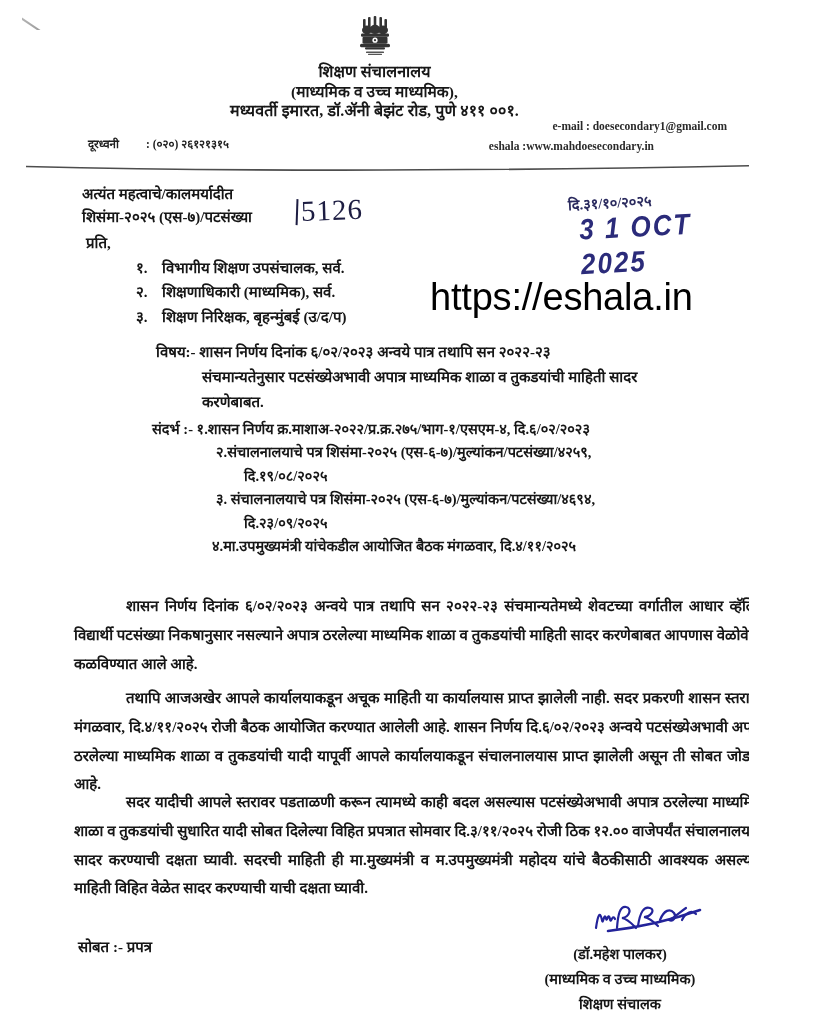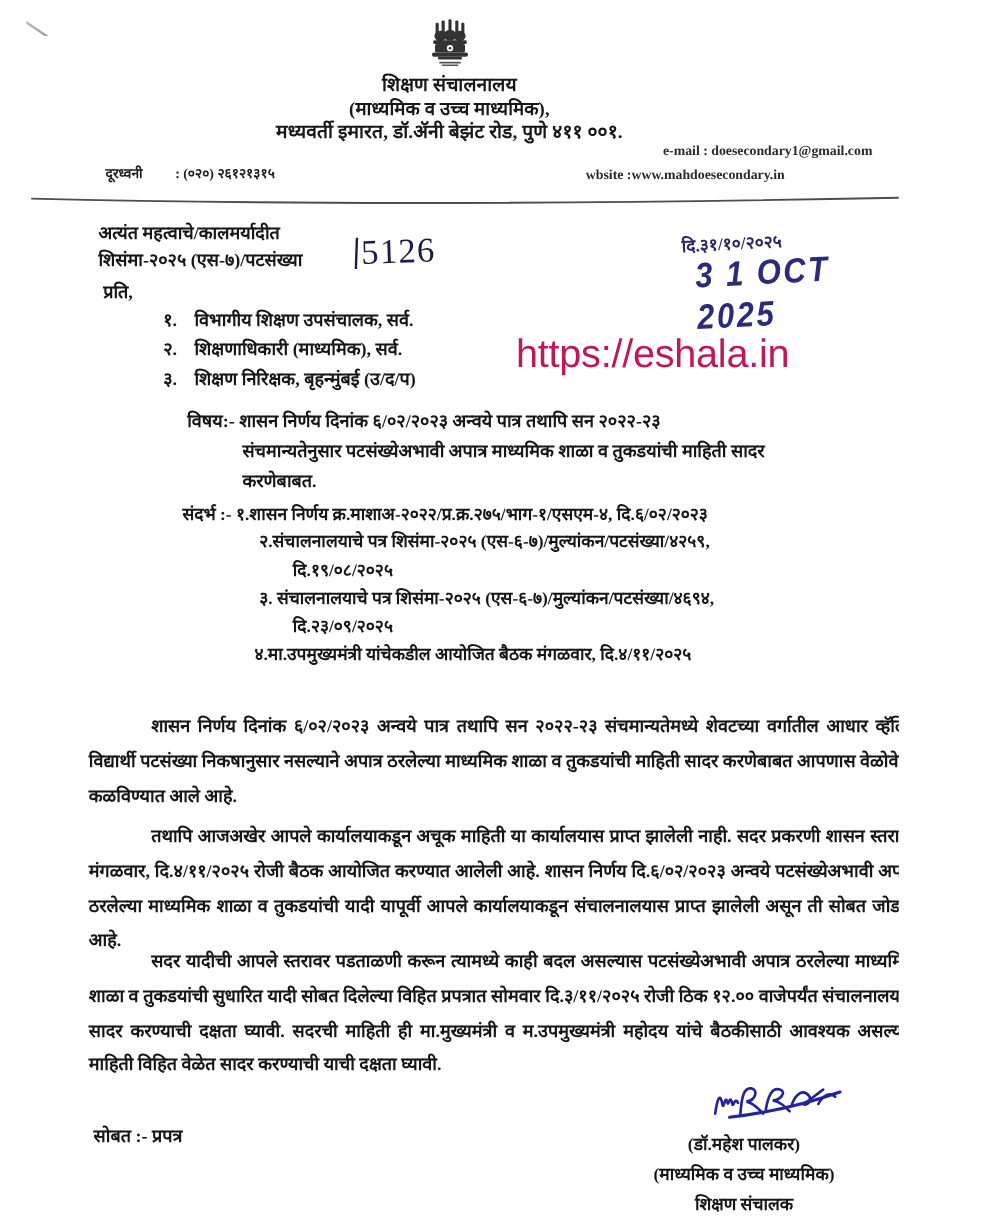--- a/index.html
+++ b/index.html
@@ -191,23 +191,23 @@
   }
   .recipients .row { white-space: nowrap; }
   .recipients .num { display: inline-block; width: 26px; }
 
   
   .watermark {
     position: absolute;
     left: 430px;
     top: 276px;
     font-family: "Liberation Sans", sans-serif;
-    font-size: 33px;
+    font-size: 38px;
     font-weight: 400;
-    color: #be185d;
+    color: #000000;
     letter-spacing: -0.2px;
     pointer-events: none;
     text-align: right;
   }
 
   
   .subject {
     position: absolute;
     left: 156px;
     top: 340px;
@@ -329,21 +329,21 @@
   <div class="phone">
     <span class="lbl">दूरध्वनी</span><span>: (०२०) २६१२१३१५</span>
   </div>
 
   <div class="contact">
     <div>
       <span>e-mail :</span>
       <span>doesecondary1@gmail.com</span>
     </div>
     <div class="web">
-      <span>wbsite :</span><span>www.mahdoesecondary.in</span>
+      <span>eshala :</span><span>www.mahdoesecondary.in</span>
     </div>
   </div>
 
   <div class="divider">
     <svg viewBox="0 0 772 10" width="772" height="10" preserveAspectRatio="none" aria-hidden="true">
       <path d="M2,2.5 C200,7.5 430,8.2 770,0.8" stroke="#4d4d4d" stroke-width="1.6" fill="none"></path>
     </svg>
   </div>
 
   <div class="urgent">अत्यंत महत्वाचे/कालमर्यादीत</div>

